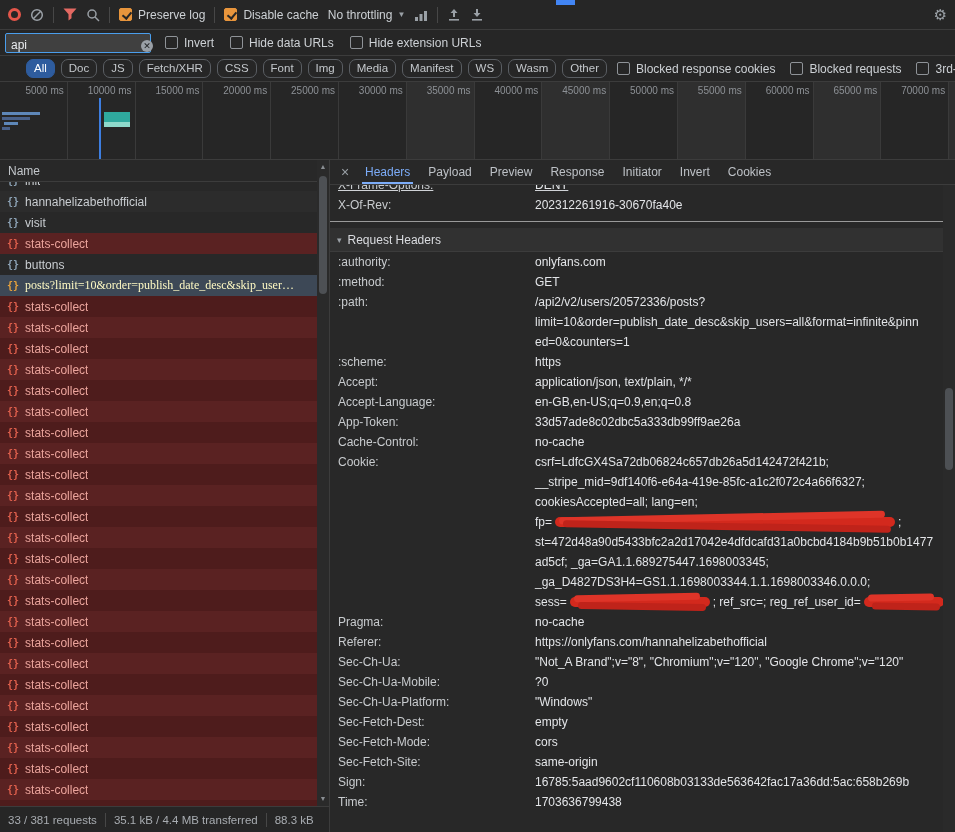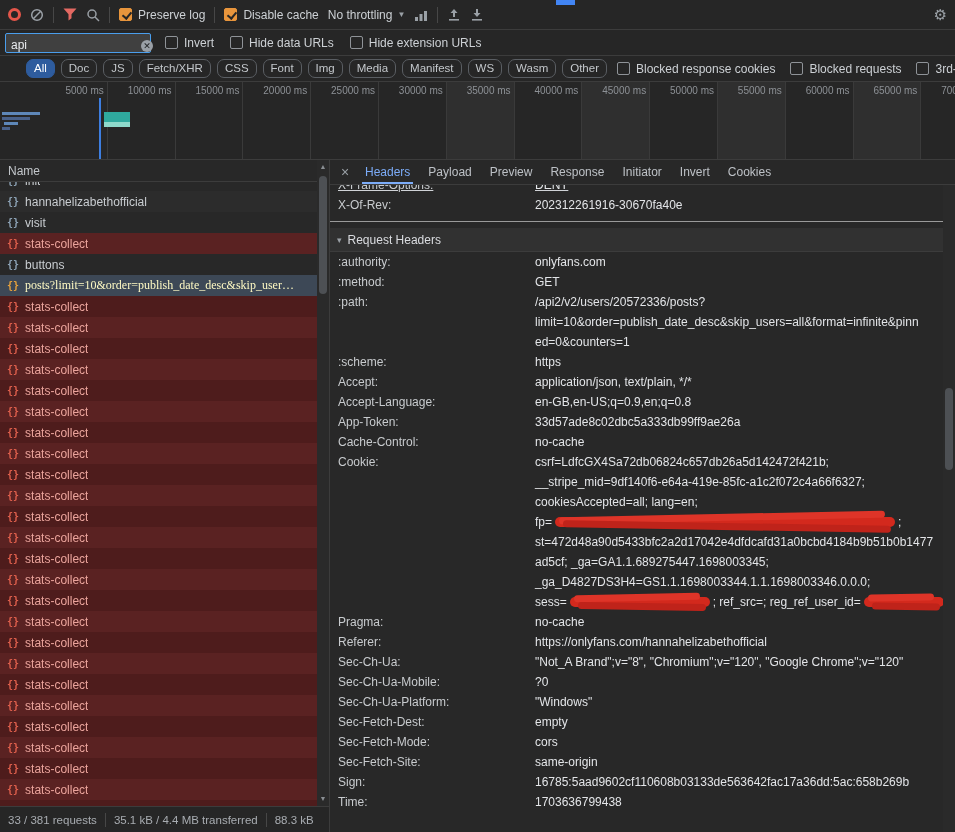--- a/index.html
+++ b/index.html
@@ -41,21 +41,21 @@
   .typebar { position:absolute; top:56px; left:0; right:0; height:26px; background:#262626;
     border-bottom:1px solid #3c3c3c; display:flex; align-items:center; padding:0 8px; }
   #type-pills { display:flex; gap:6px;padding-left:18px; }
   .pill { border:1px solid #5a5e63; border-radius:7px; padding:2px 7px; color:#c3c7cb;
     font-size:11.5px; line-height:13px; white-space:nowrap; }
   .pill.active { background:#2e5c9e; border-color:#2e5c9e; color:#ffffff; }
   #type-checkboxes { display:flex; gap:15px; margin-left:10px; }
 
   
   .overview { position:absolute; top:82px; left:0; right:0; height:78px; background:#262626;
-    border-bottom:1px solid #3c3c3c; overflow:hidden;padding-left:40px; }
+    border-bottom:1px solid #3c3c3c; overflow:hidden; }
   .ov-grid { display:flex; height:100%; }
   .ov-div { width:67.8px; flex:none; border-right:1px solid #3a3a3a; position:relative; height:100%; }
   .ov-div.shade { background:rgba(255,255,255,0.045); }
   .ov-label { position:absolute; top:3px; right:3px; font-size:10px; color:#8d9196; white-space:nowrap; }
   .ov-bar { position:absolute; }
 
   
   .left-col { position:absolute; top:160px; left:0; width:330px; bottom:26px;
     background:#282828; border-right:1px solid #3c3c3c; }
   .name-header { height:22px; border-bottom:1px solid #3c3c3c; display:flex; align-items:center;

